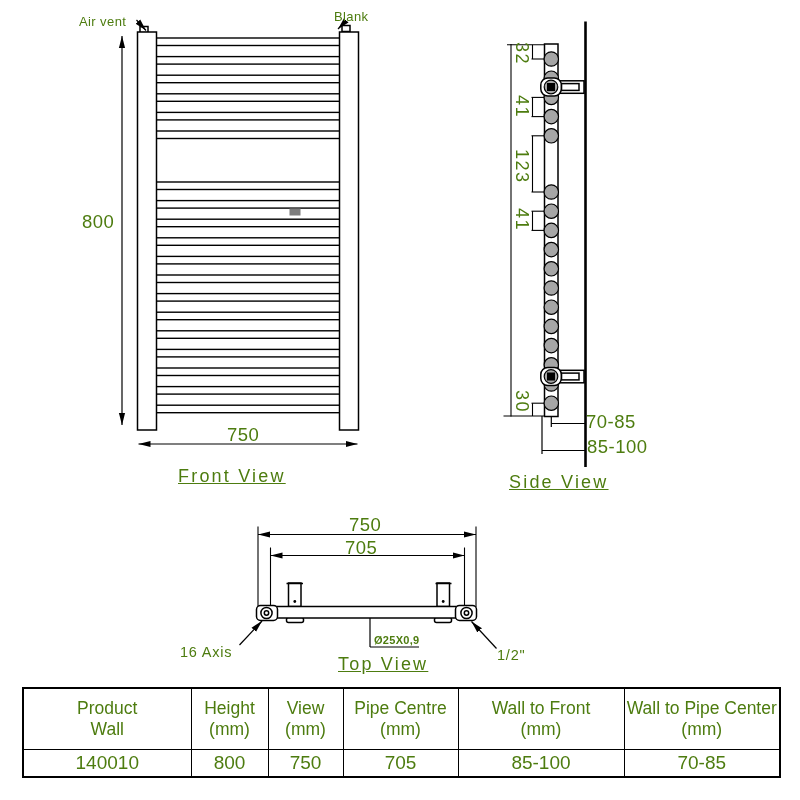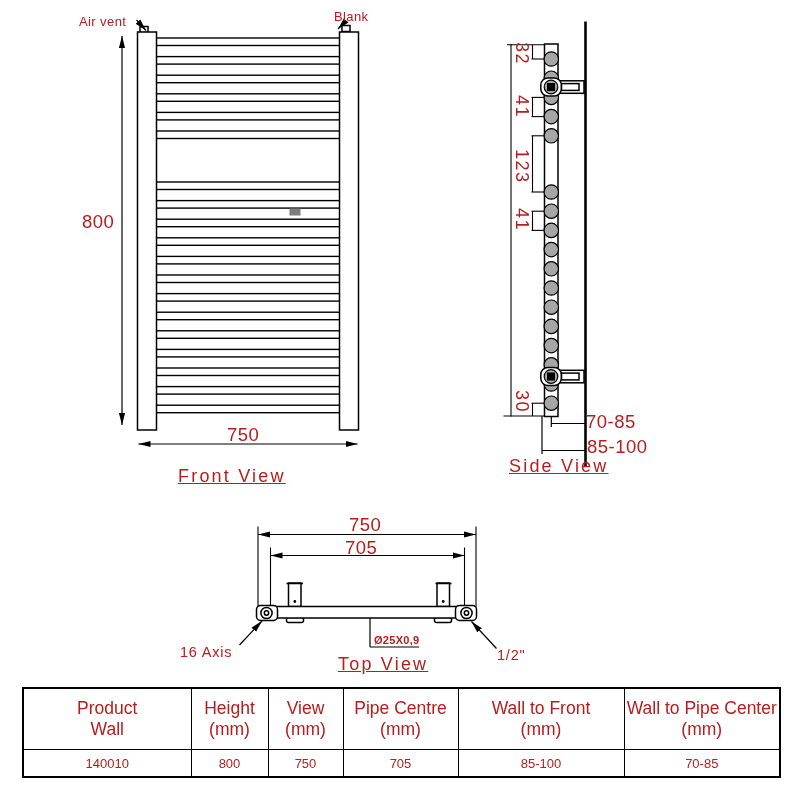--- a/index.html
+++ b/index.html
@@ -1,17 +1,17 @@
 <!DOCTYPE html>
 <html><head>
 <meta charset="utf-8">
 <style>
   html,body { margin:0; padding:0; background:#fff; }
   .page { position:relative; width:800px; height:800px; background:#fff;
-          font-family:"Liberation Sans", sans-serif; color:#b91c1c; overflow:hidden; }
+          font-family:"Liberation Sans", sans-serif; color:#4d7c0f; overflow:hidden; }
   svg.linework { position:absolute; left:0; top:0; }
   svg .s    { stroke:#000; stroke-width:1.5; fill:#fff; }
   svg .rung { stroke:#000; stroke-width:1.4; fill:#fff; }
   svg .sn   { stroke:#000; stroke-width:1.5; fill:none; }
   svg .thin { stroke:#000; stroke-width:1.1; fill:none; }
   svg .dimline { stroke:#000; stroke-width:1.2; fill:none; }
   svg .gray { fill:#a6a6a6; stroke:#000; stroke-width:1.2; }
   svg .wall { stroke:#000; stroke-width:2.6; }
   svg marker path { fill:#000; stroke:none; }
 
@@ -21,21 +21,21 @@
   .title{ font-size:18px; letter-spacing:2.2px;text-decoration:underline; }
   .vdim { position:absolute; writing-mode:vertical-rl; font-size:18px; letter-spacing:1.5px; white-space:nowrap; }
   .spec { font-size:11px; font-weight:bold; letter-spacing:0.3px; }
   .note { font-size:14.5px; letter-spacing:0.8px; }
 
   table.spec-table { position:absolute; left:22px; top:687px; width:757px;
                      border-collapse:collapse; table-layout:fixed;
                      border:2.5px solid #000; }
   .spec-table td { border:1.4px solid #000; text-align:center; vertical-align:middle; padding:0; }
   .spec-table tr.hdr td { height:60px; font-size:17.5px; line-height:1.22; }
-  .spec-table tr.val td { height:26px; font-size:13px; }
+  .spec-table tr.val td { height:26px; font-size:19px; }
   .spec-table .l { display:block; }
 </style>
 </head>
 <body>
 
 <div class="page">
 
   <svg class="linework" width="800" height="800" viewBox="0 0 800 800">
     <defs>
       <marker id="ae" markerWidth="13" markerHeight="8" refX="12" refY="4" orient="auto" markerUnits="userSpaceOnUse">
@@ -189,21 +189,21 @@
   <div class="lbl dim" style="left:227px; top:424px;">750</div>
   <div class="lbl title" style="left:178px; top:466px;">Front View</div>
 
   <div class="vdim" style="left:510.5px; top:42px;">32</div>
   <div class="vdim" style="left:510.5px; top:95px;">41</div>
   <div class="vdim" style="left:510.5px; top:149px;">123</div>
   <div class="vdim" style="left:510.5px; top:208px;">41</div>
   <div class="vdim" style="left:510.5px; top:390px;">30</div>
   <div class="lbl dim" style="left:586px; top:410.5px;">70-85</div>
   <div class="lbl dim" style="left:587px; top:435.5px;">85-100</div>
-  <div class="lbl title" style="left:509px; top:456px;text-align:center;">Side View</div>
+  <div class="lbl title" style="left:509px; top:472px;text-align:center;">Side View</div>
 
   <div class="lbl dim" style="left:349px; top:513.5px;">750</div>
   <div class="lbl dim" style="left:345px; top:537px;">705</div>
   <div class="lbl spec" style="left:374px; top:633.5px;">Ø25X0,9</div>
   <div class="lbl note" style="left:180px; top:643.5px;">16 Axis</div>
   <div class="lbl note" style="left:497px; top:647px;">1/2"</div>
   <div class="lbl title" style="left:338px; top:654px;">Top View</div>
 
   <table class="spec-table">
     <colgroup>

